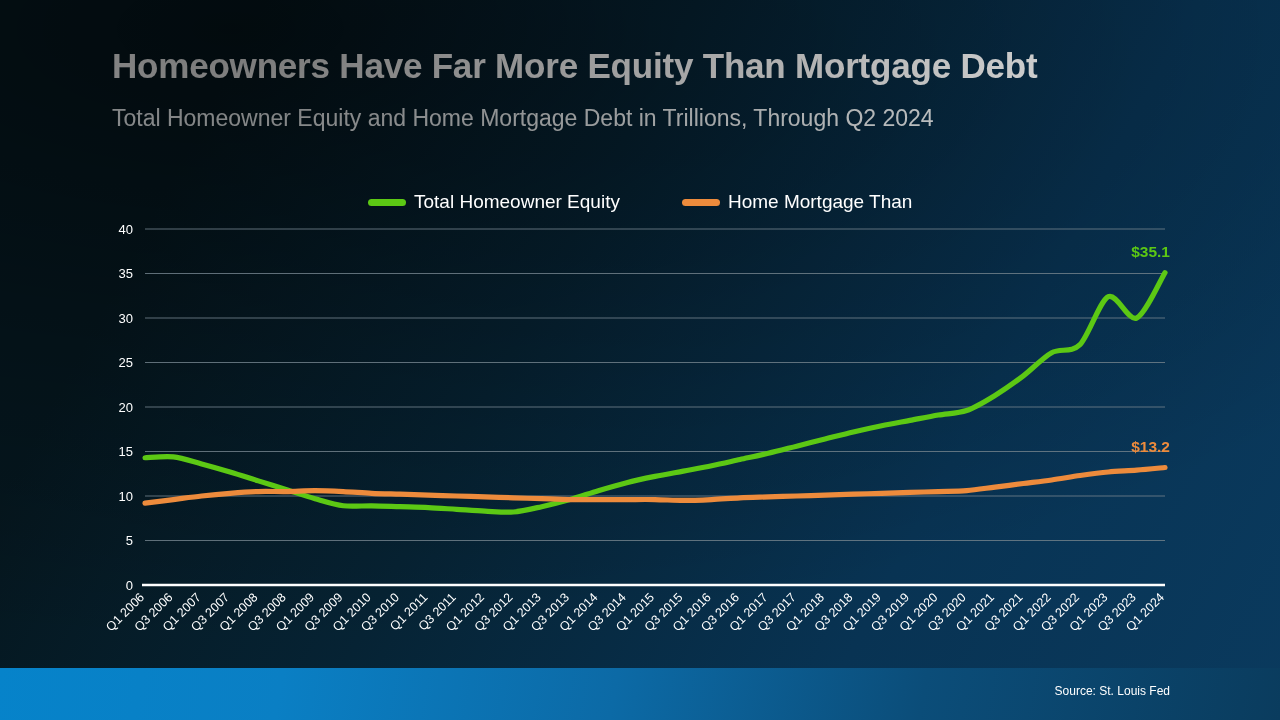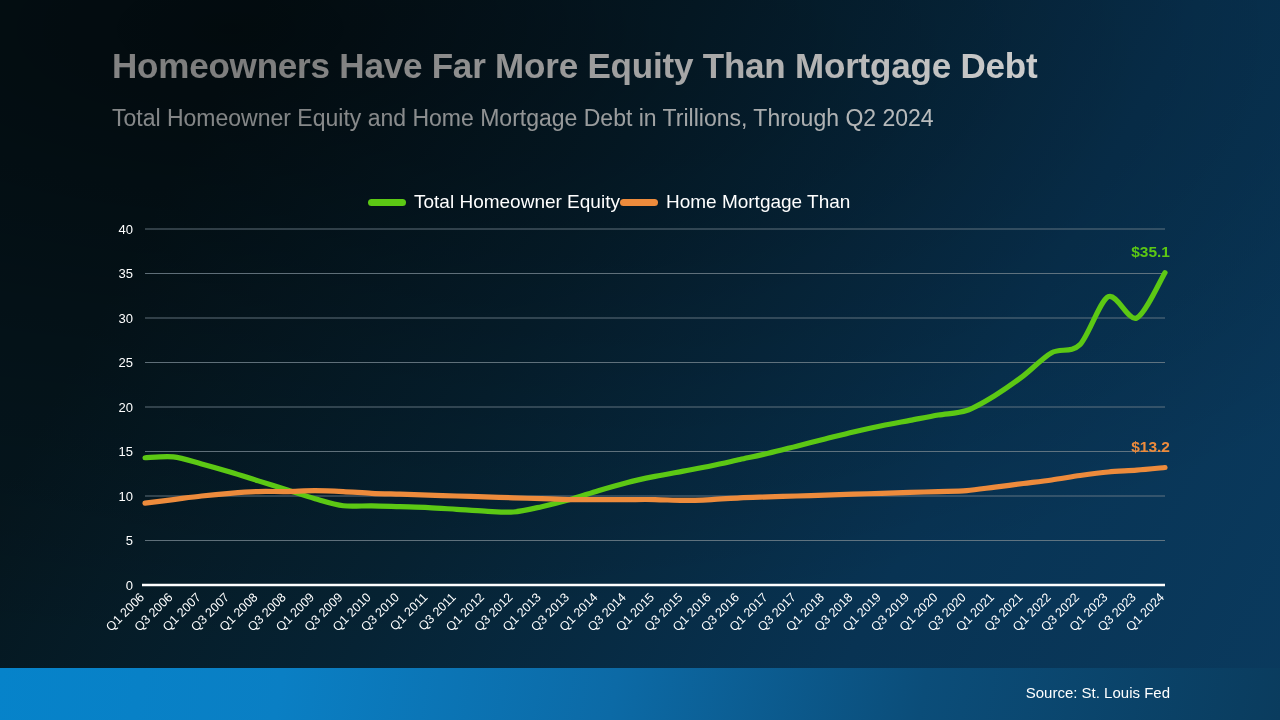--- a/index.html
+++ b/index.html
@@ -52,20 +52,21 @@
     font-weight: normal;
     color: #f2f6f8;
     white-space: nowrap;
   }
   .legend {
     position: absolute;
     left: 368px;
     top: 191px;
     display: flex;
     align-items: center;
+    gap: 62px;
     z-index: 4;
   }
   .legend-item {
     display: flex;
     align-items: center;
     gap: 8px;
   }
   .legend-swatch {
     display: block;
     width: 38px;
@@ -117,21 +118,21 @@
     top: 668px;
     width: 1280px;
     height: 52px;
     background: linear-gradient(100deg, #0683ca 0%, #0a7fc4 22%, #0c6aa6 48%, #0b4d79 72%, #0a3c5e 100%);
     z-index: 6;
   }
   .source-text {
     position: absolute;
     right: 110px;
     top: 684px;
-    font-size: 15px;
+    font-size: 12px;
     color: #ffffff;
     white-space: nowrap;
     z-index: 7;
   }
 </style>
 </head>
 <body>
 
 <div id="slide">
 

